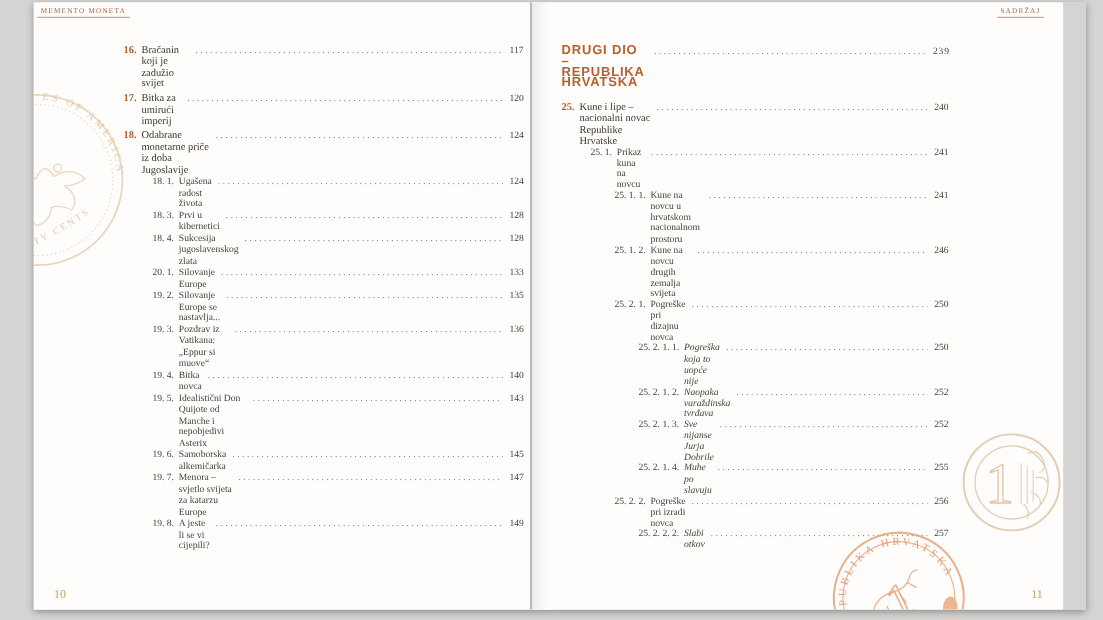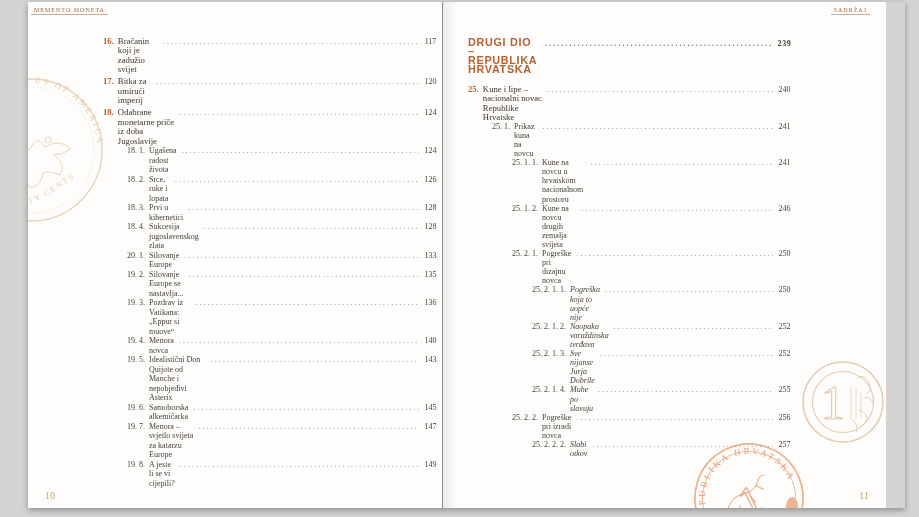--- a/index.html
+++ b/index.html
@@ -41,21 +41,21 @@
   .lvl4{padding-left:64px;}
   .lvl4 .num,.lvl4 .ttl-i{}
   .ttl-i{font-style:italic;}
   .leader{flex:1 1 auto;overflow:hidden;white-space:nowrap;margin:0 4px 0 5px;
     color:#6a665f;font-size:7.5px;}
   .leader::after{content:"......................................................................................................................................................................";letter-spacing:2.2px;}
   .pg{min-width:15px;text-align:center;font-size:8px;color:#45403a;font-style:normal;font-weight:normal;}
 
   .part{font-family:"Liberation Sans","DejaVu Sans",sans-serif;font-size:10.8px;
     font-weight:bold;letter-spacing:.7px;color:#b4612e;margin-bottom:11px;}
-  .part .pg,.part .leader{font-family:"Liberation Serif",serif;font-weight:bold;}
+  .part .pg,.part .leader{font-family:"Liberation Serif",serif;font-weight:normal;}
 
   svg text{font-family:"Liberation Serif","DejaVu Serif",serif;}
   .coin{position:absolute;pointer-events:none;}
 </style>
 </head>
 <body>
 
 <div class="spread">
 
   <div class="page left">
@@ -99,26 +99,20 @@
           <span class="leader"></span>
           <span class="pg">124</span>
         </div>
         <div class="row lvl2">
           <span class="num">18. 1.</span>
           <span class="ttl">Ugašena radost života</span>
           <span class="leader"></span>
           <span class="pg">124</span>
         </div>
         <div class="row lvl2">
-          <span class="num">18. 2.</span>
-          <span class="ttl">Srce, ruke i lopata</span>
-          <span class="leader"></span>
-          <span class="pg">126</span>
-        </div>
-        <div class="row lvl2">
           <span class="num">18. 3.</span>
           <span class="ttl">Prvi u kibernetici</span>
           <span class="leader"></span>
           <span class="pg">128</span>
         </div>
         <div class="row lvl2">
           <span class="num">18. 4.</span>
           <span class="ttl">Sukcesija jugoslavenskog zlata</span>
           <span class="leader"></span>
           <span class="pg">128</span>
@@ -136,21 +130,21 @@
           <span class="pg">135</span>
         </div>
         <div class="row lvl2">
           <span class="num">19. 3.</span>
           <span class="ttl">Pozdrav iz Vatikana: „Eppur si muove“</span>
           <span class="leader"></span>
           <span class="pg">136</span>
         </div>
         <div class="row lvl2">
           <span class="num">19. 4.</span>
-          <span class="ttl">Menora novca</span>
+          <span class="ttl">Bitka novca</span>
           <span class="leader"></span>
           <span class="pg">140</span>
         </div>
         <div class="row lvl2">
           <span class="num">19. 5.</span>
           <span class="ttl">Idealistični Don Quijote od Manche i nepobjedivi Asterix</span>
           <span class="leader"></span>
           <span class="pg">143</span>
         </div>
         <div class="row lvl2">

